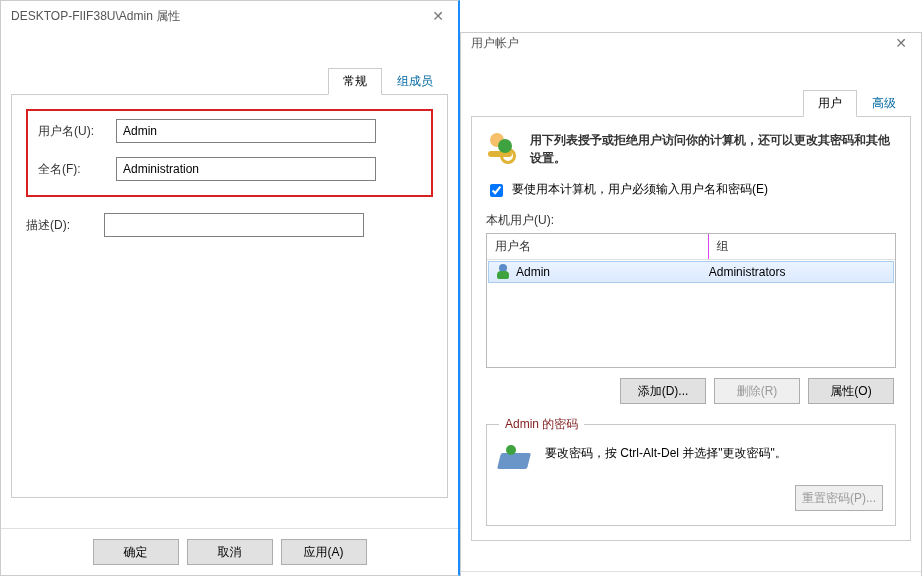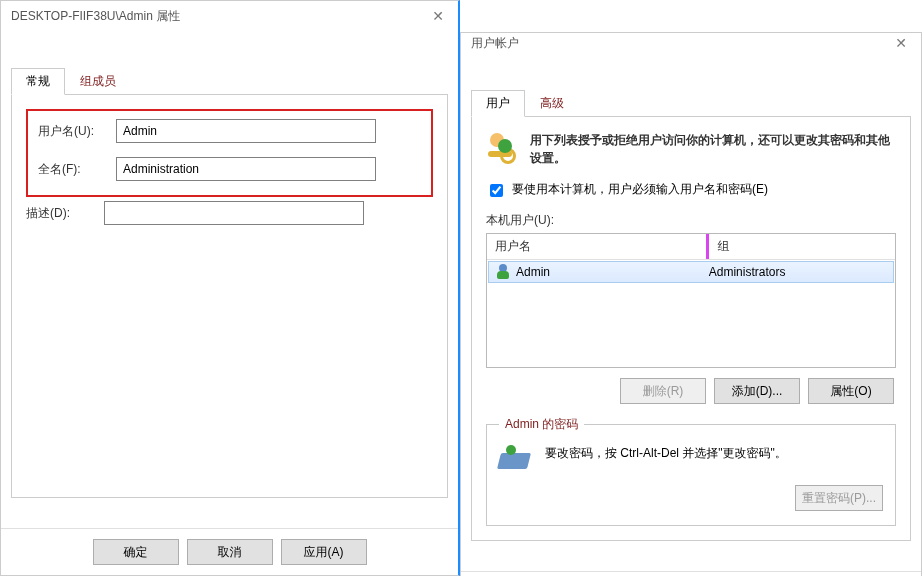--- a/index.html
+++ b/index.html
@@ -4,40 +4,40 @@
 <style>
   * { box-sizing: border-box; font-family: "Microsoft YaHei", "Segoe UI", sans-serif; font-size: 12px; }
   body { margin: 0; padding: 0; width: 924px; height: 576px; display: flex; background: #fff; }
   .window { display: flex; flex-direction: column; border: 1px solid #ccc; background: #fff; gap: 30px; }
   .window.left { width: 460px; height: 576px; border-right: 2px solid #1a8cff; }
   .window.right { width: 462px; height: 576px; margin-top: 32px; }
   .titlebar { height: 30px; display: flex; align-items: center; justify-content: space-between; padding: 0 8px 0 10px; color: #555; background: #fff; }
   .titlebar .title { font-size: 12px; }
   .close-x { font-size: 14px; color: #777; cursor: pointer; padding: 2px 6px; font-family: Arial, sans-serif; }
   .body-area { flex: 1; padding: 6px 10px 0 10px; display: flex; flex-direction: column; }
-  .tabstrip { display: flex; border-bottom: 1px solid #ccc; }
-  .tab { padding: 4px 14px; border: 1px solid transparent; border-bottom: none; cursor: pointer; position: relative; top: 1px; color: #7f1d1d; }
+  .tabstrip { display: flex; border-bottom: 1px solid #ccc; justify-content: flex-end; }
+  .tab { padding: 4px 14px; border: 1px solid transparent; border-bottom: none; cursor: pointer; position: relative; top: 1px; color: #0369a1; }
   .tab.active { background: #fff; border-color: #ccc; border-bottom: 1px solid #fff; color: #000; }
   .tabpanel { flex: 1; border: 1px solid #ccc; border-top: none; padding: 14px 14px; display: flex; flex-direction: column; }
-  .redbox { border: 2px solid #d92020; padding: 8px 10px 10px; margin-bottom: 4px; }
+  .redbox { border: 2px solid #d92020; padding: 8px 10px 10px; margin-bottom: 16px; }
   .form-row { display: flex; align-items: center; margin-bottom: 14px; }
   .form-row:last-child { margin-bottom: 4px; }
   .form-label { width: 78px; color: #333; }
   .form-row input[type=text] { flex: 1; height: 24px; border: 1px solid #808080; padding: 0 6px; outline: none; max-width: 260px; }
   .button-row { display: flex; justify-content: center; gap: 8px; padding: 10px 12px; border-top: 1px solid #e0e0e0; }
   .btn { min-width: 86px; height: 26px; border: 1px solid #adadad; background: #e1e1e1; cursor: pointer; }
   .btn:disabled, .btn.disabled { color: #9a9a9a; background: #efefef; cursor: default; }
   
   .info-row { display: flex; gap: 10px; margin-bottom: 14px; font-weight: bold; }
   .info-text { flex: 1; color: #333; line-height: 1.5; }
   .chk-row { display: flex; align-items: flex-start; gap: 6px; margin-bottom: 12px; }
   .section-label { margin-bottom: 4px; color: #333; }
   .listview { border: 1px solid #b9b9b9; height: 135px; background: #fff; overflow: hidden; }
   .lv-header { display: flex; background: #fff; border-bottom: 1px solid #e0e0e0; }
-  .lv-col { padding: 4px 8px; border-right: 3px solid #d946ef; color: #333; }
+  .lv-col { padding: 4px 8px; border-right: 1px solid #d946ef; color: #333; }
   .lv-col.user { flex: 1.2; }
   .lv-col.group { flex: 1; border-right: none; }
   .lv-row { display: flex; align-items: center; padding: 3px 8px; }
   .lv-row.sel { background: linear-gradient(#eaf3ff,#dceaff); border: 1px solid #a8cdf0; margin: 1px; padding: 2px 7px; }
   .lv-row .cell.user { flex: 1.2; display: flex; align-items: center; gap: 4px; }
   .lv-row .cell.group { flex: 1; }
   .mid-btns { display: flex; justify-content: flex-end; gap: 8px; margin: 10px 2px 12px; }
   fieldset { border: 1px solid #c8c8c8; padding: 12px 12px 14px; margin: 0; }
   legend { padding: 0 6px; color: #7f1d1d; }
   .pw-row { display: flex; gap: 12px; align-items: flex-start; }
@@ -122,22 +122,22 @@
         </div>
         <div class="lv-row sel">
           <div class="cell user">
             <span class="icon user-small"></span>
             <span>Admin</span>
           </div>
           <div class="cell group">Administrators</div>
         </div>
       </div>
       <div class="mid-btns">
+        <button class="btn">添加(D)...</button>
         <button class="btn disabled" disabled="">删除(R)</button>
-        <button class="btn">添加(D)...</button>
         <button class="btn">属性(O)</button>
       </div>
       <fieldset>
         <legend>Admin 的密码</legend>
         <div class="pw-row">
           <span class="icon keyboard"></span>
           <div>要改密码，按 Ctrl-Alt-Del 并选择"更改密码"。</div>
         </div>
         <div class="reset-row">
           <button class="btn disabled" disabled="">重置密码(P)...</button>

